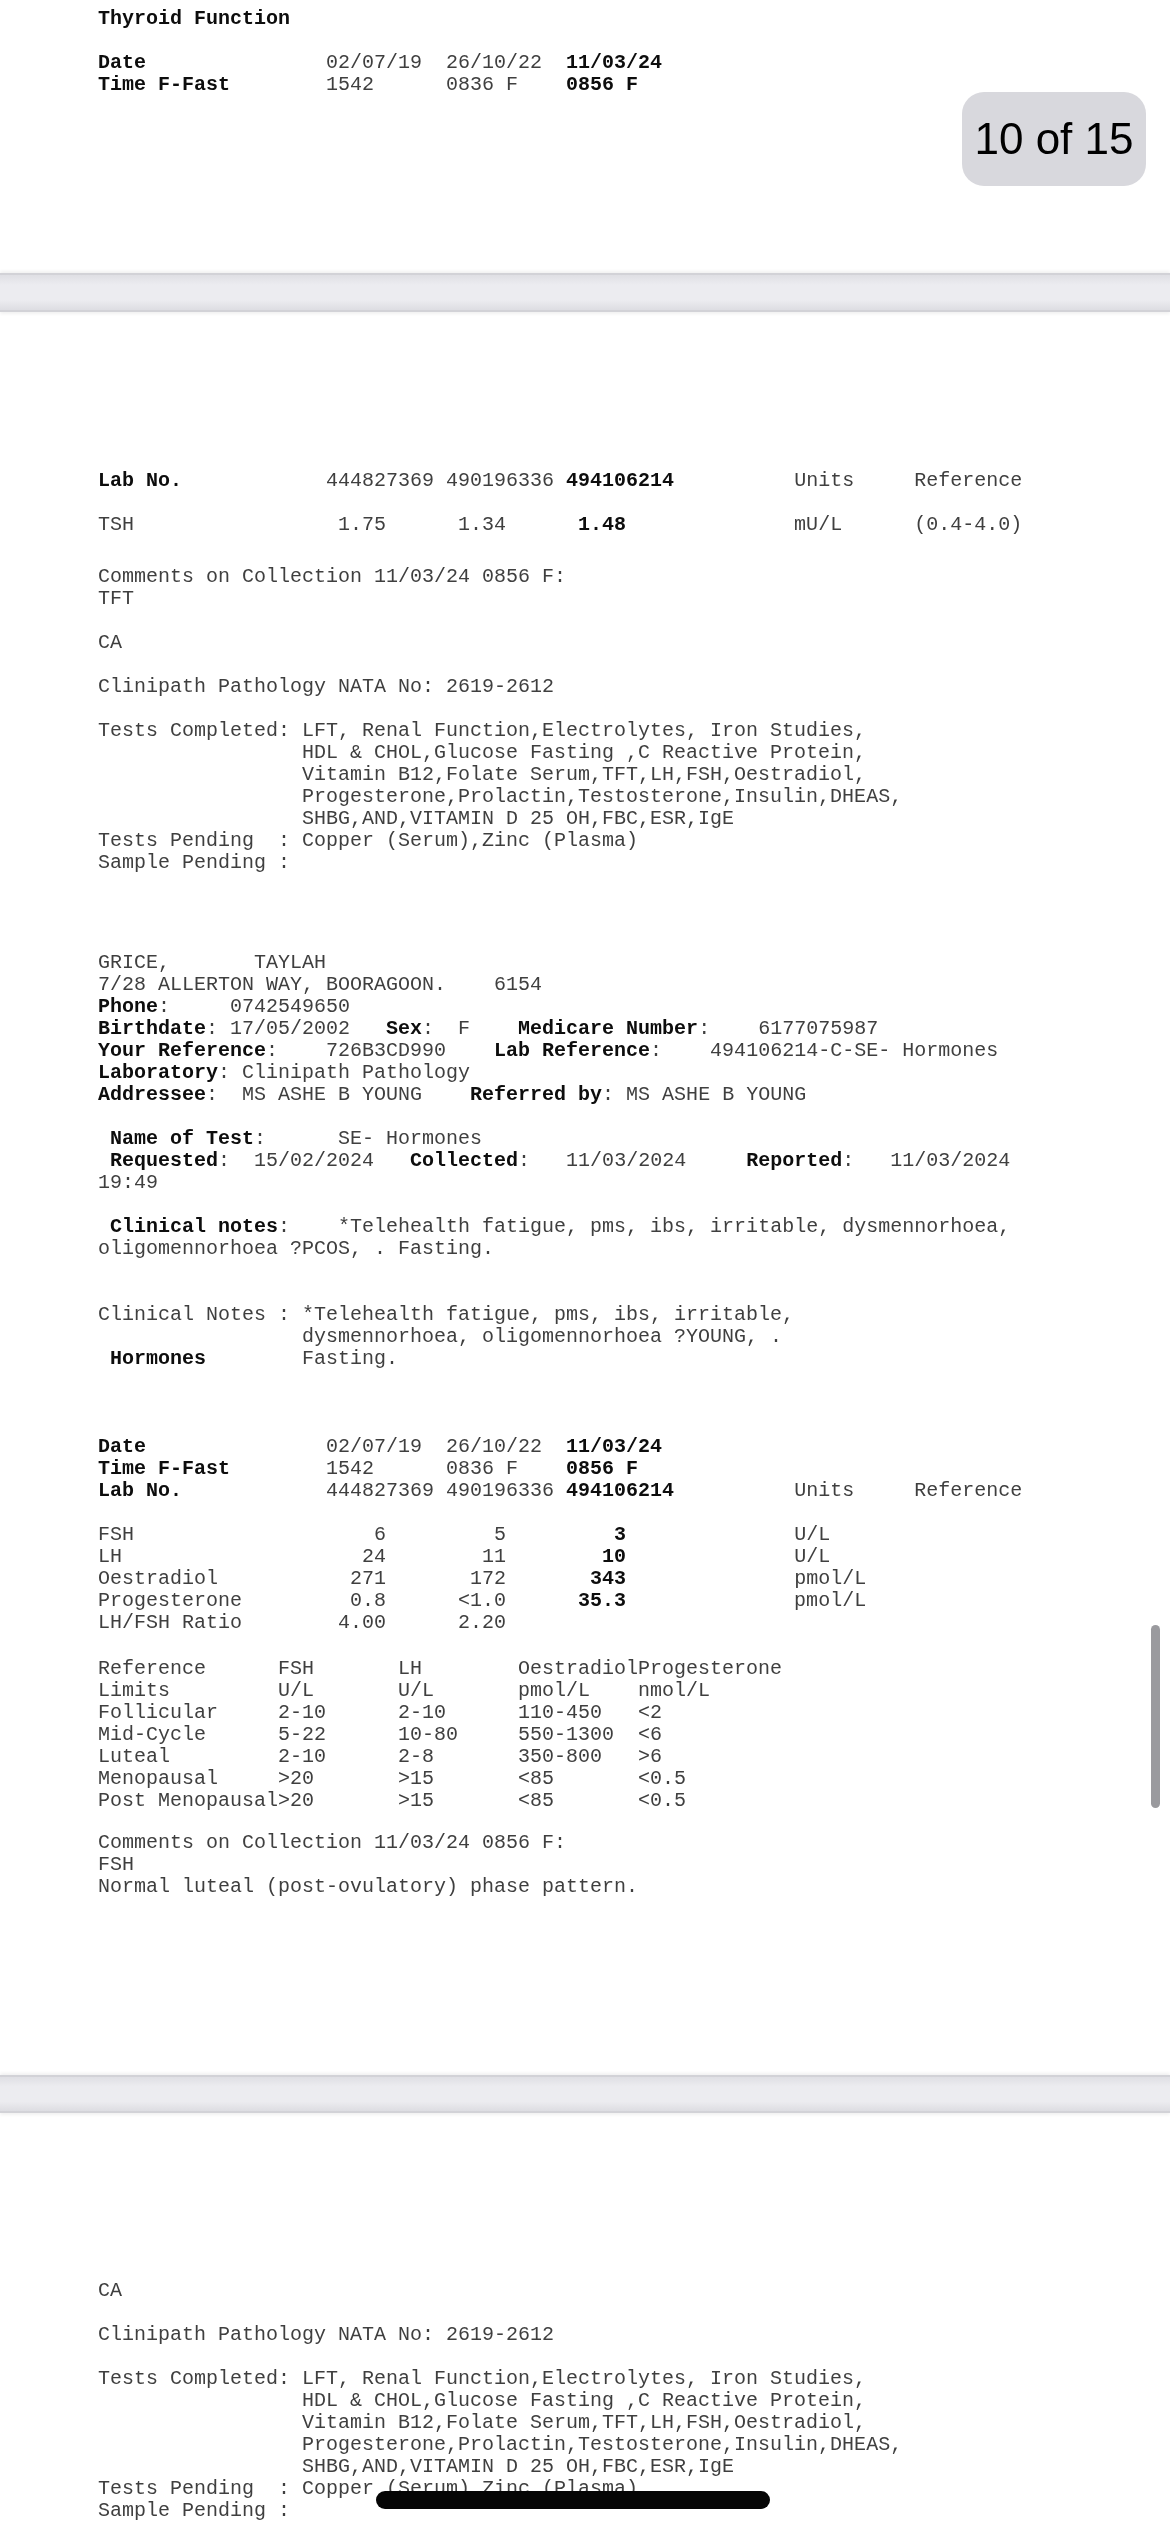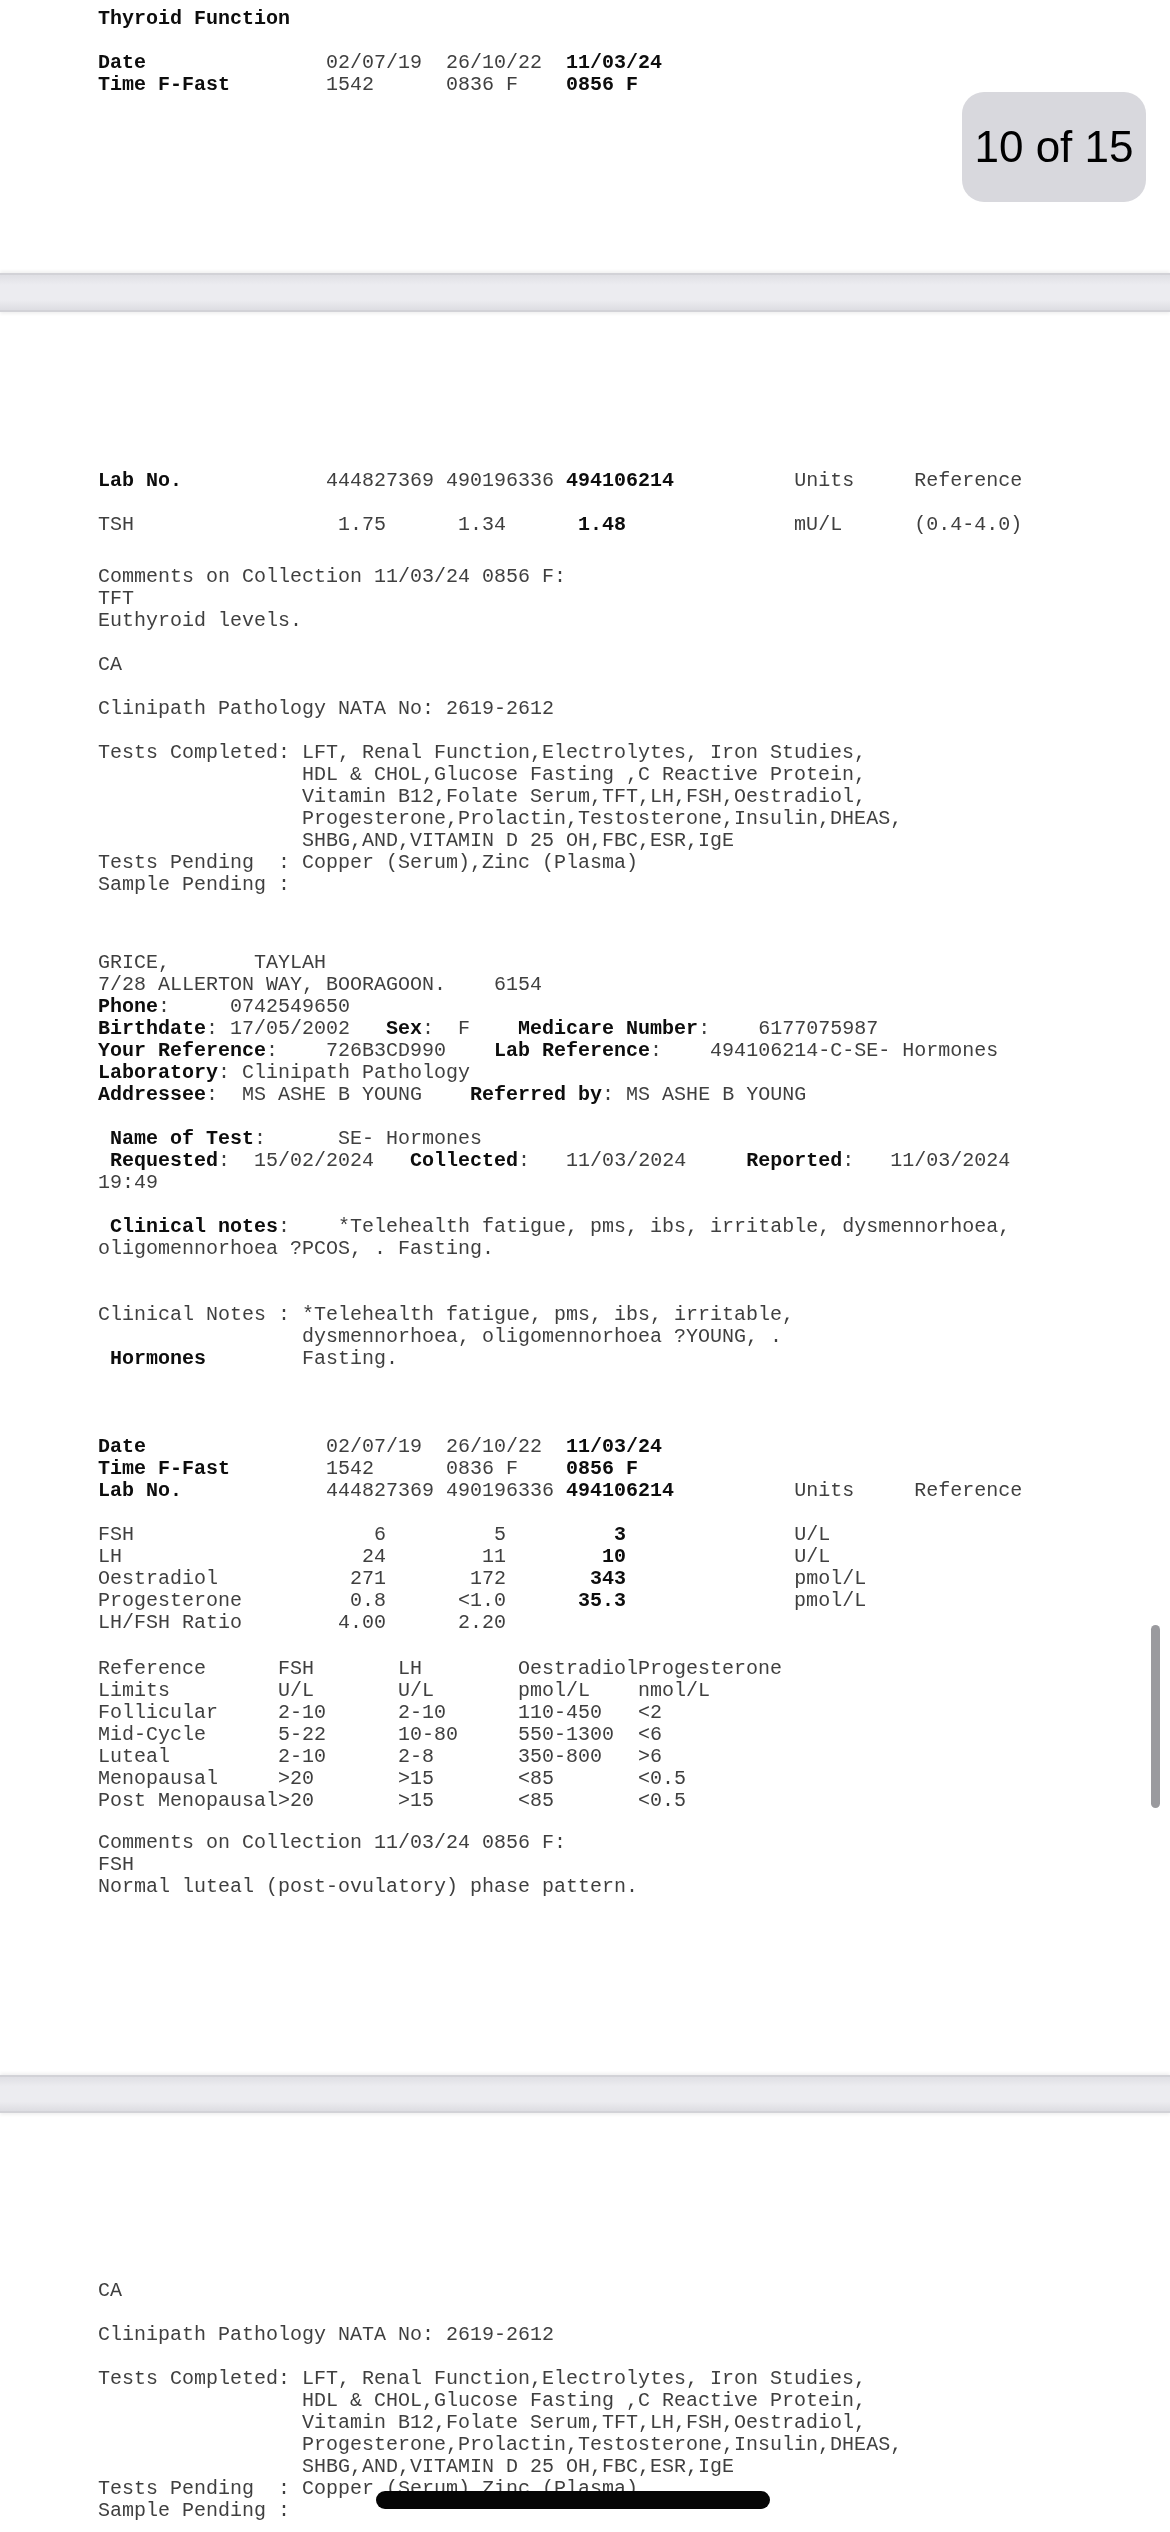--- a/index.html
+++ b/index.html
@@ -12,21 +12,21 @@
   body{position:relative;font-family:"Liberation Mono","DejaVu Sans Mono",monospace;}
   .doc-block{position:absolute;left:98px;color:var(--text);font-size:20px;}
   .doc-block .line{height:22px;line-height:22px;white-space:pre;}
   .doc-block .b{font-weight:bold;color:var(--bold-text);}
   .page-separator{position:absolute;left:0;width:1170px;
     background:linear-gradient(to bottom,#dfdfe4 0%,#ececf0 28%,#ececf0 72%,#dddde2 100%);
     border-top:2px solid var(--divider-edge);border-bottom:2px solid var(--divider-edge);
     box-shadow:0 -2px 3px rgba(0,0,0,0.06), 0 2px 3px rgba(0,0,0,0.06);}
   .sep-1{top:273px;height:39px;}
   .sep-2{top:2075px;height:38px;}
-  .badge{position:absolute;left:962px;top:92px;width:184px;height:110px;
+  .badge{position:absolute;left:962px;top:92px;width:184px;height:94px;
     background:var(--badge-bg);border-radius:22px;display:flex;align-items:center;justify-content:center;}
   .badge span{font-family:"Liberation Sans","DejaVu Sans",sans-serif;font-size:44px;color:var(--badge-text);}
   .redaction{position:absolute;left:376px;top:2491px;width:394px;height:18px;
     background:var(--redaction);border-radius:9px;}
   .scroll-thumb{position:absolute;left:1151px;top:1625px;width:9px;height:183px;
     background:var(--scrollbar);border-radius:4.5px;}
   
   .b-top{top:8px;}
   .b-labtsh{top:470px;}
   .b-comments{top:566px;}
@@ -60,21 +60,20 @@
   <div class="page-separator sep-1"></div>
 
   <div class="doc-block b-labtsh">
       <div class="line"><span class="b">Lab No.</span><span>            444827369 490196336 </span><span class="b">494106214</span><span>          Units     Reference</span></div>
       <div class="line">&nbsp;</div>
       <div class="line"><span>TSH                 1.75      1.34      </span><span class="b">1.48</span><span>              mU/L      (0.4-4.0)</span></div>
     </div>
   <div class="doc-block b-comments">
       <div class="line">Comments on Collection 11/03/24 0856 F:</div>
       <div class="line">TFT</div>
-      <div class="line">Euthyroid levels.</div>
       <div class="line">&nbsp;</div>
       <div class="line">CA</div>
       <div class="line">&nbsp;</div>
       <div class="line">Clinipath Pathology NATA No: 2619-2612</div>
       <div class="line">&nbsp;</div>
       <div class="line">Tests Completed: LFT, Renal Function,Electrolytes, Iron Studies,</div>
       <div class="line">                 HDL &amp; CHOL,Glucose Fasting ,C Reactive Protein,</div>
       <div class="line">                 Vitamin B12,Folate Serum,TFT,LH,FSH,Oestradiol,</div>
       <div class="line">                 Progesterone,Prolactin,Testosterone,Insulin,DHEAS,</div>
       <div class="line">                 SHBG,AND,VITAMIN D 25 OH,FBC,ESR,IgE</div>

